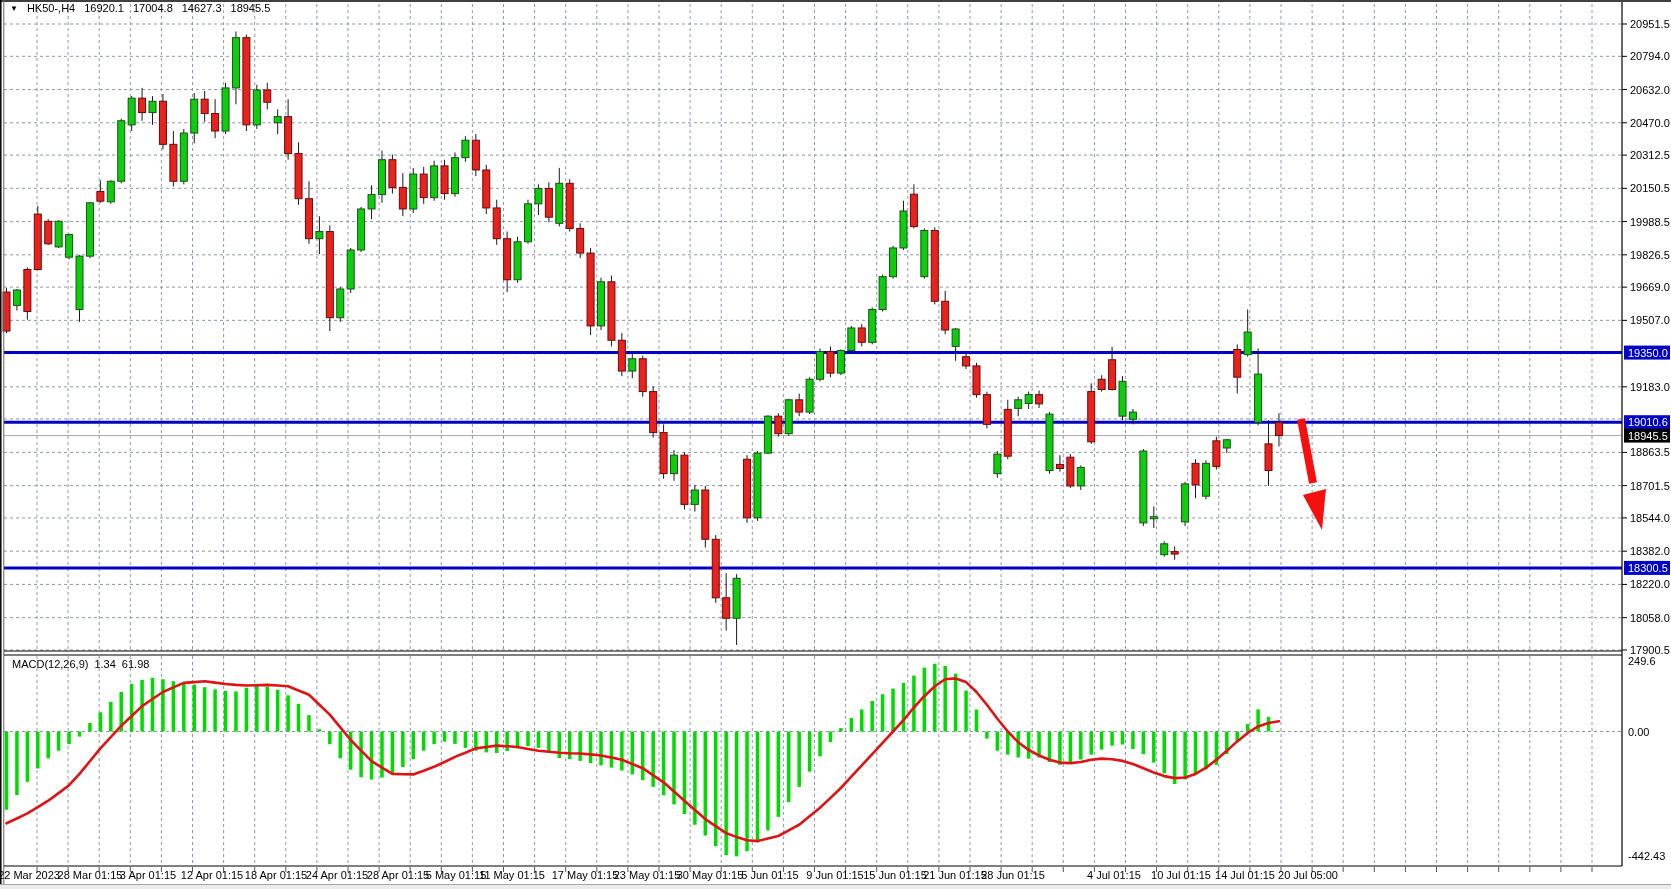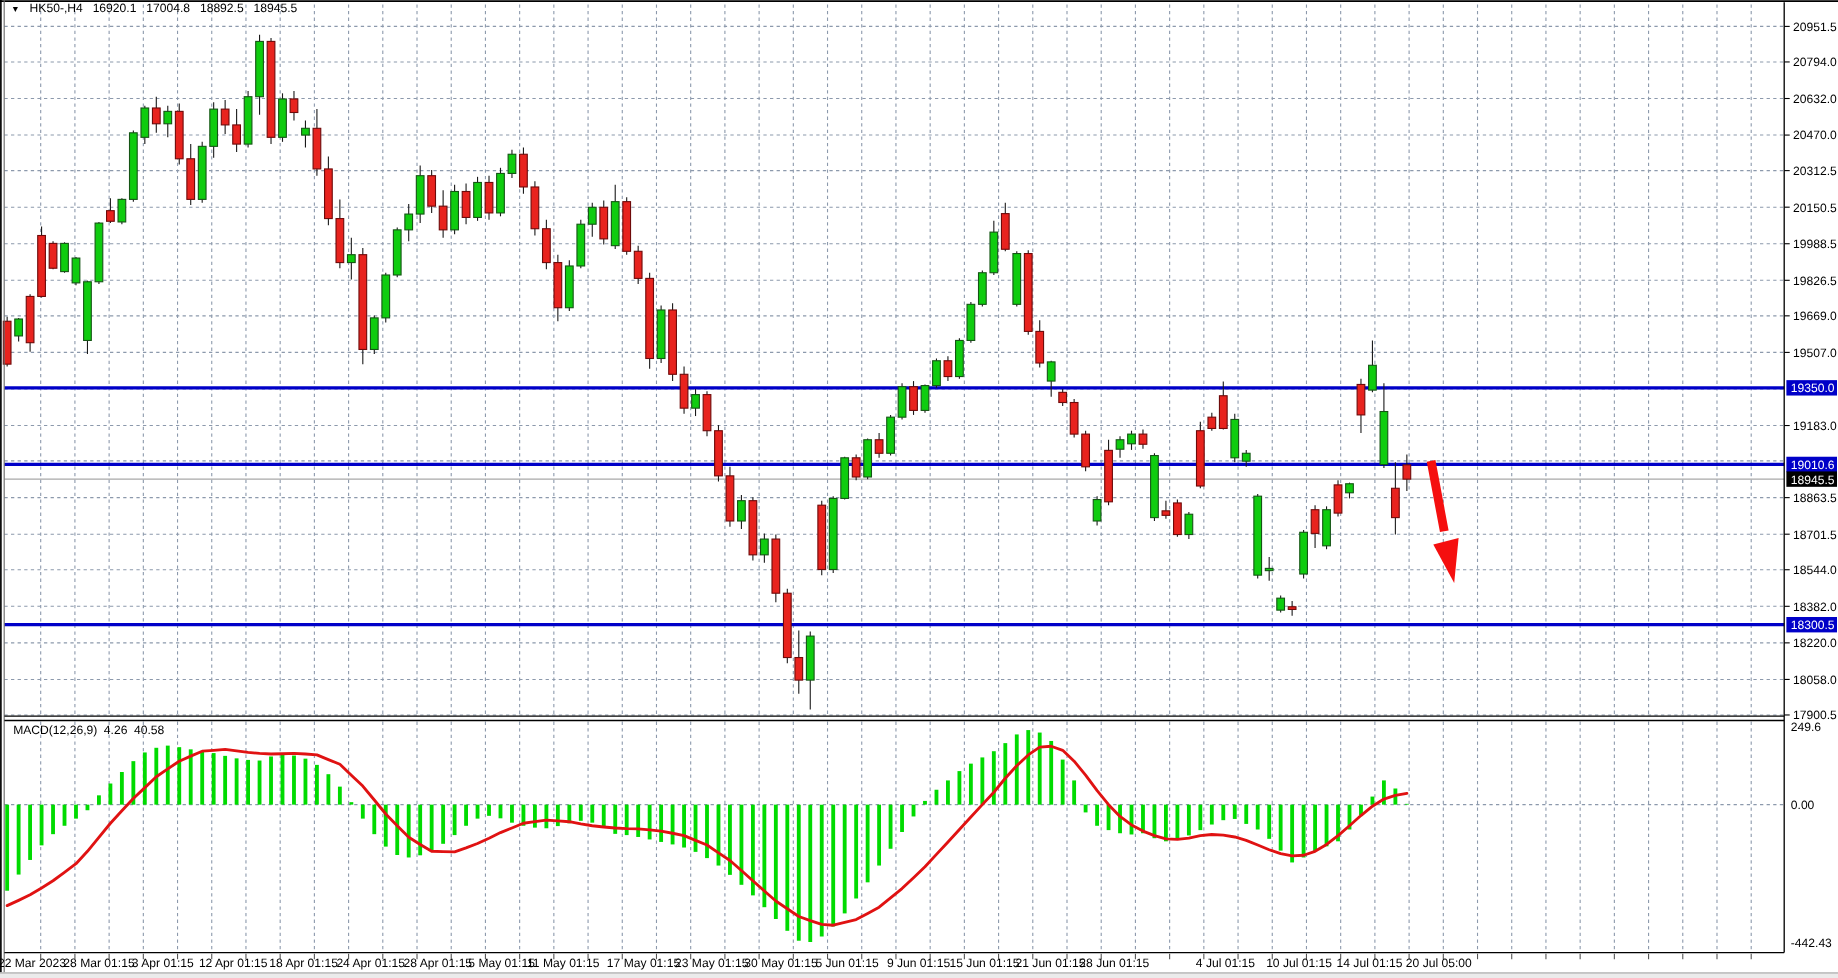--- a/index.html
+++ b/index.html
@@ -645,24 +645,24 @@
       <text x="1308" y="879" text-anchor="middle" fill="#000000" font-size="11px" font-family="&quot;Liberation Sans&quot;,sans-serif" font-weight="normal">20 Jul 05:00</text>
       <line x1="1301" y1="419" x2="1313" y2="483" stroke="#F50F0F" stroke-width="8"></line>
       <polygon points="1303,495 1326,489 1322,530" fill="#F50F0F"></polygon>
     </svg>
 
   <div class="title-bar">
     <span class="tri">▼</span>
     <span>HK50-,H4</span>
     <span>16920.1</span>
     <span>17004.8</span>
-    <span>18892.5</span>
+    <span>14627.3</span>
     <span>18945.5</span>
   </div>
 
   <div class="macd-label">
     <span>MACD(12,26,9)</span>
-    <span>4.26</span>
-    <span>40.58</span>
+    <span>1.34</span>
+    <span>61.98</span>
   </div>
 
   <div class="bottom-strip"></div>
 </div>
 
 </body></html>

